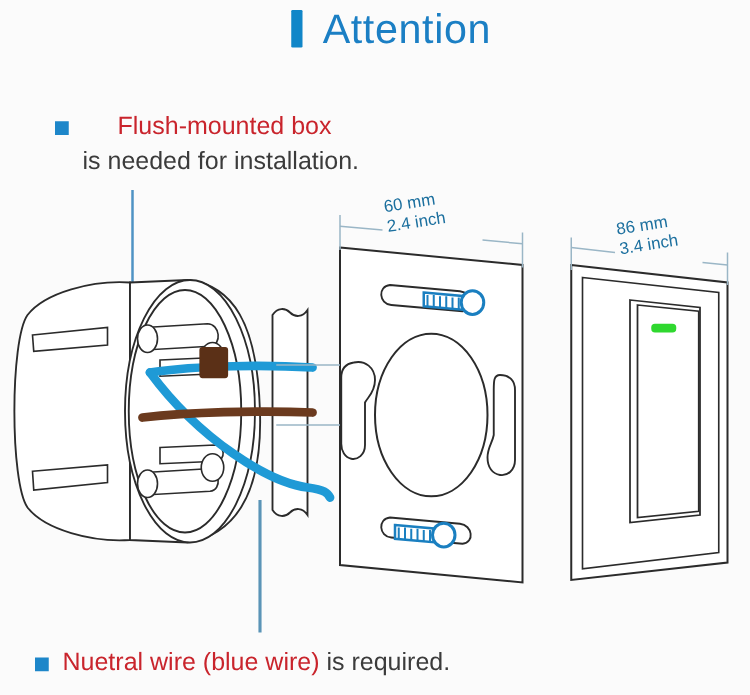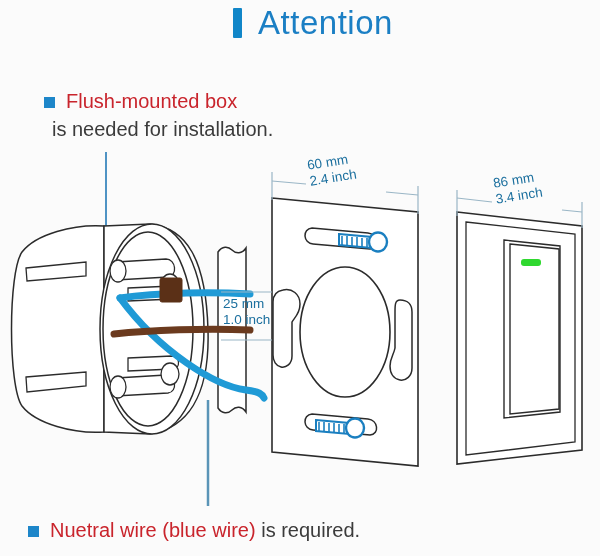--- a/index.html
+++ b/index.html
@@ -44,20 +44,21 @@
   
   #note-top {
     position: absolute;
     left: 44px;
     top: 88px;
     width: 420px;
   }
   .note-line {
     display: flex;
     align-items: flex-start;
+    gap: 28px;
   }
   .bullet {
     width: 11px;
     height: 11px;
     background: #1d86c9;
     margin-top: 9px;
     margin-right: 11px;
     flex: 0 0 auto;
   }
   .note-em {
@@ -66,21 +67,21 @@
     line-height: 27px;
     white-space: nowrap;
   }
   .note-normal {
     color: #3b3b3b;
     font-size: 20px;
     line-height: 27px;
     white-space: nowrap;
   }
   #note-top-line2 {
-    margin-left: 8px;
+    margin-left: 22px;
     margin-top: 1px;
   }
   
   #note-bottom {
     position: absolute;
     left: 28px;
     top: 517px;
     display: flex;
     align-items: flex-start;
   }
@@ -258,24 +259,20 @@
   </svg>
 
   <div class="dim-label" id="dim-60">
     <div>60 mm</div>
     <div>2.4 inch</div>
   </div>
   <div class="dim-label" id="dim-86">
     <div>86 mm</div>
     <div>3.4 inch</div>
   </div>
-  <div class="dim-label" id="dim-25">
-    <div>25 mm</div>
-    <div>1.0 inch</div>
-  </div>
 
   <div id="note-bottom">
     <div class="bullet"></div>
     <div>
       <span class="note-em">Nuetral wire (blue wire)</span><span class="note-normal"> is required.</span>
     </div>
   </div>
 
 </div>
 

